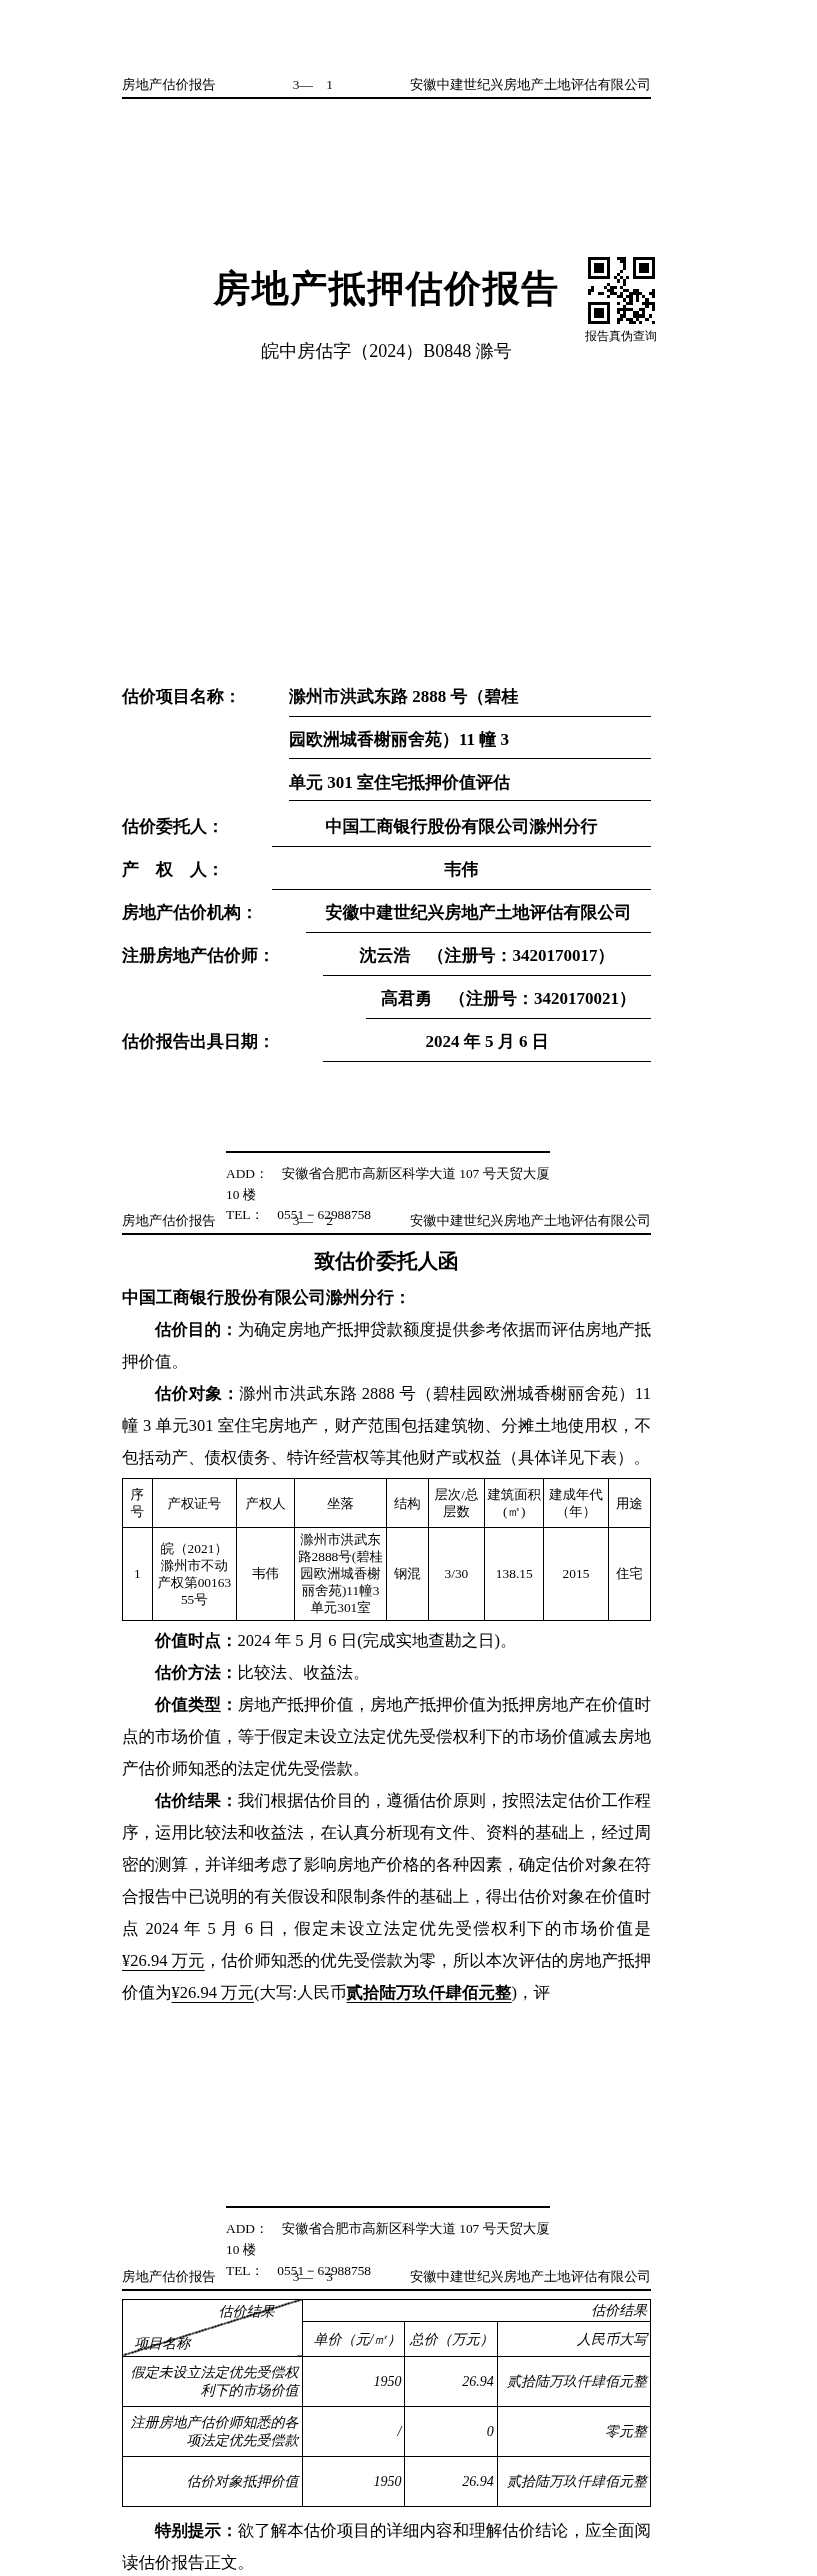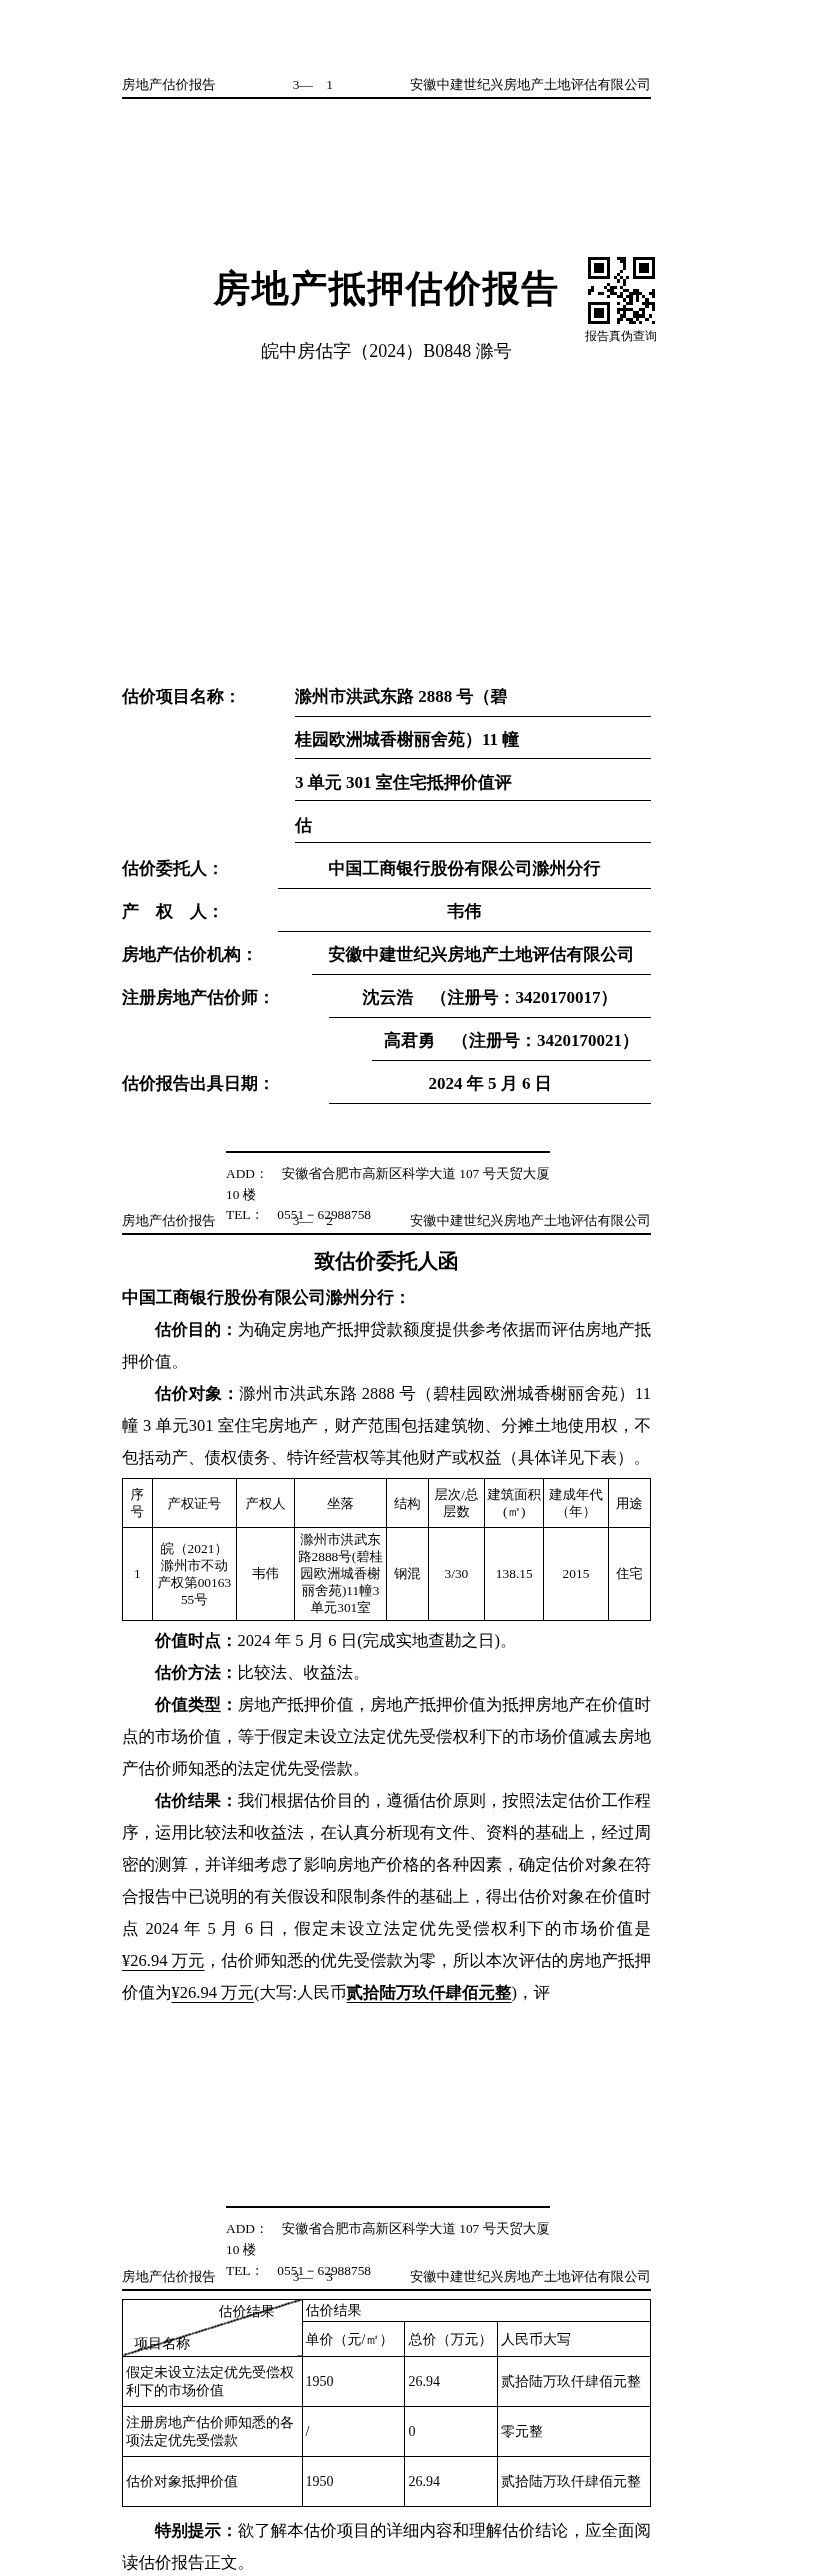--- a/index.html
+++ b/index.html
@@ -28,21 +28,21 @@
   .sec1 .pgfoot{top:1074px;}
   .sec2 .pgfoot{top:993px;}
 
   
   .qr-wrap{position:absolute;top:180px;right:95px;width:72px;text-align:center;}
   .qr-wrap svg{display:block;margin:0 auto;background:#fff;}
   .qr-caption{font-size:12px;margin-top:4.1px;white-space:nowrap;}
   .cover-title{margin-top:166px;font-size:37px;line-height:48px;font-weight:bold;text-align:center;letter-spacing:1.5px;}
   .cover-docno{margin-top:26px;font-size:18px;line-height:24px;text-align:center;}
   .cover-fields{margin-top:312px;font-size:17px;font-weight:bold;}
-  .frow{display:flex;line-height:43px;gap:6px;}
+  .frow{display:flex;line-height:43px;}
   .frow .lbl{white-space:nowrap;}
   .frow .lbl.sp{min-width:196px;}
   .frow .val{
     flex:1;text-align:center;
     background:repeating-linear-gradient(to bottom,transparent 0 41px,#000 41px 42px);
     margin-left:48px;
   }
   .frow.multi{min-height:130px;}
   .frow.multi .val{text-align:left;padding-right:131px;}
 
@@ -59,22 +59,22 @@
   
   table{border-collapse:collapse;width:100%;table-layout:fixed;}
   .t1{margin-top:4.1px;}
   .t1 th,.t1 td{
     border:1px solid #000;font-size:13.4px;line-height:17px;text-align:center;
     vertical-align:middle;padding:3.1px 2.1px;font-weight:normal;word-break:break-all;
   }
   .t1 th{padding:7.2px 2.1px;}
   .t2{margin-top:7.2px;}
   .t2 th,.t2 td{
-    border:1px solid #000;font-size:14px;line-height:17.5px;text-align:left;
-    vertical-align:middle;font-weight:normal;word-break:break-all;padding:2.1px 3.1px;
+    border:1px solid #000;font-size:14px;line-height:17.5px;text-align:right;
+    vertical-align:middle;font-weight:normal;word-break:break-all;padding:2.1px 3.1px;font-style:italic;
   }
   .t2 .h1{height:18.5px;}
   .t2 .h2{height:35px;}
   .t2 .dr{height:50px;}
   td.diag{
     position:relative;padding:0;
     background:linear-gradient(to bottom right,transparent calc(50% - 1px),#000 calc(50% - 1px) calc(50% + 0.5px),transparent calc(50% + 0.5px));
   }
   td.diag .tr-label{position:absolute;top:3.1px;right:27px;font-size:14px;}
   td.diag .bl-label{position:absolute;bottom:4.1px;left:11.3px;font-size:14px;}

